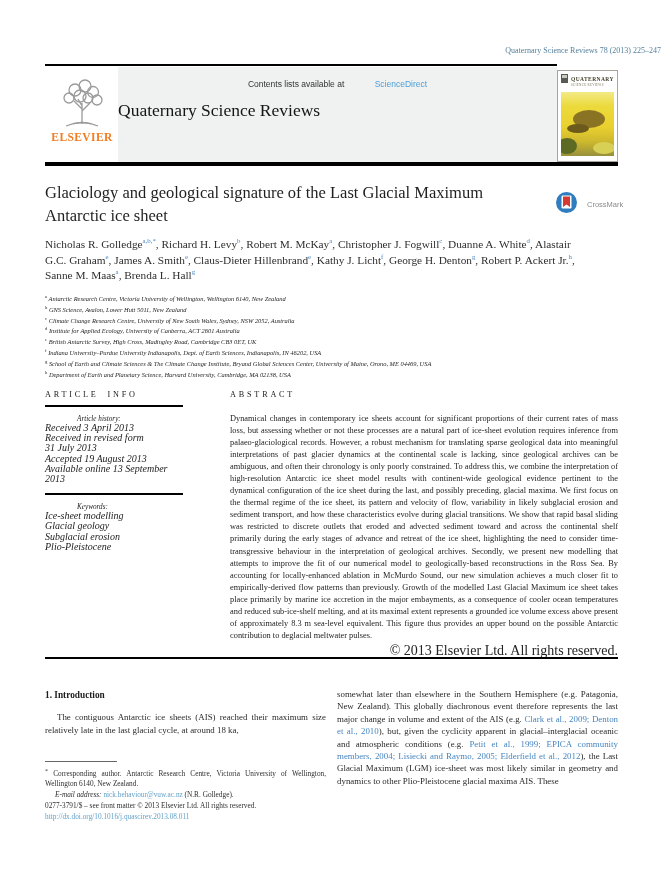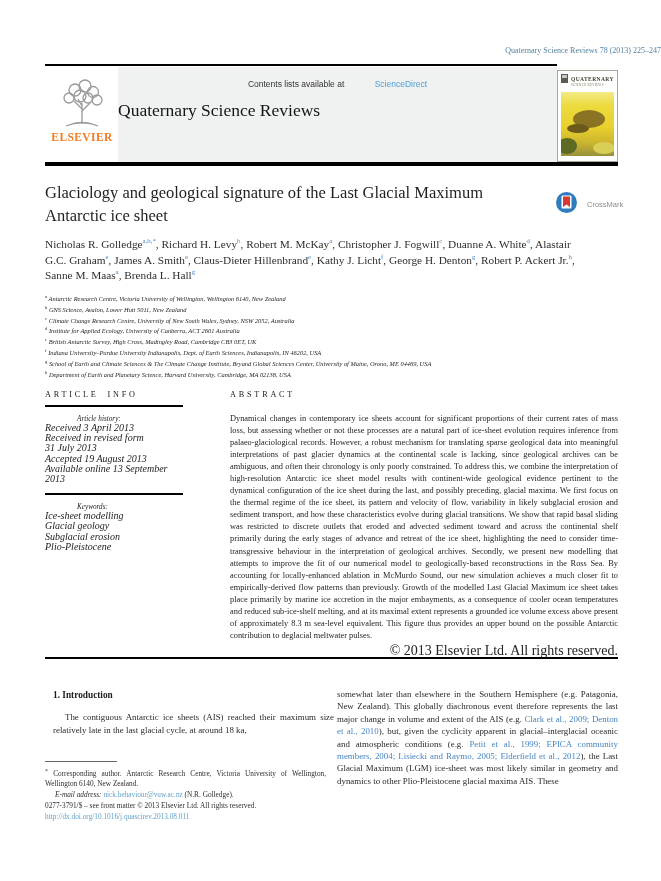--- a/index.html
+++ b/index.html
@@ -67,21 +67,21 @@
   .head-rule{margin-top:6px;border-top:2px solid #000;width:138px;}
   .mid-rule{margin-top:9px;border-top:2px solid #000;width:138px;}
   .info-label{font-style:italic;font-size:7.2px;margin-top:8px;color:#222;margin-left:32px;}
   .info-line{font-size:10px;line-height:10.2px;color:#222;font-style:italic;}
   .abs-col{position:absolute;left:185px;top:0;width:388px;}
   .abs-text{margin:14px 0 0 0;font-size:8.35px;line-height:12.05px;text-align:justify;color:#232323;}
   .copyright{text-align:right;font-size:14px;margin-top:1px;color:#232323;}
 
   
   .intro{position:absolute;top:684px;left:45px;width:573px;}
-  .leftcol{position:absolute;left:8px;top:6px;width:281px;font-family:Liberation Serif, serif;}
+  .leftcol{position:absolute;left:0;top:6px;width:281px;font-family:Liberation Serif, serif;}
   .sec-head{font-size:9.3px;font-weight:bold;margin:0;color:#1c1c1c;}
   .body-par{margin:11px 0 0 0;font-size:8.9px;line-height:12.6px;text-align:justify;text-indent:12px;color:#2a2a2a;}
   .rightcol{position:absolute;left:292px;top:4px;width:281px;font-size:8.9px;line-height:12.4px;
             text-align:justify;color:#2a2a2a;}
   .cite-link{color:#4886c0;}
 
   
   .footnote{position:absolute;top:761px;left:45px;width:281px;font-size:7.3px;line-height:10px;color:#2e2e2e;}
   .fn-rule{width:72px;border-top:1px solid #666;margin-bottom:4px;}
   .fn-line1{text-align:justify;}

